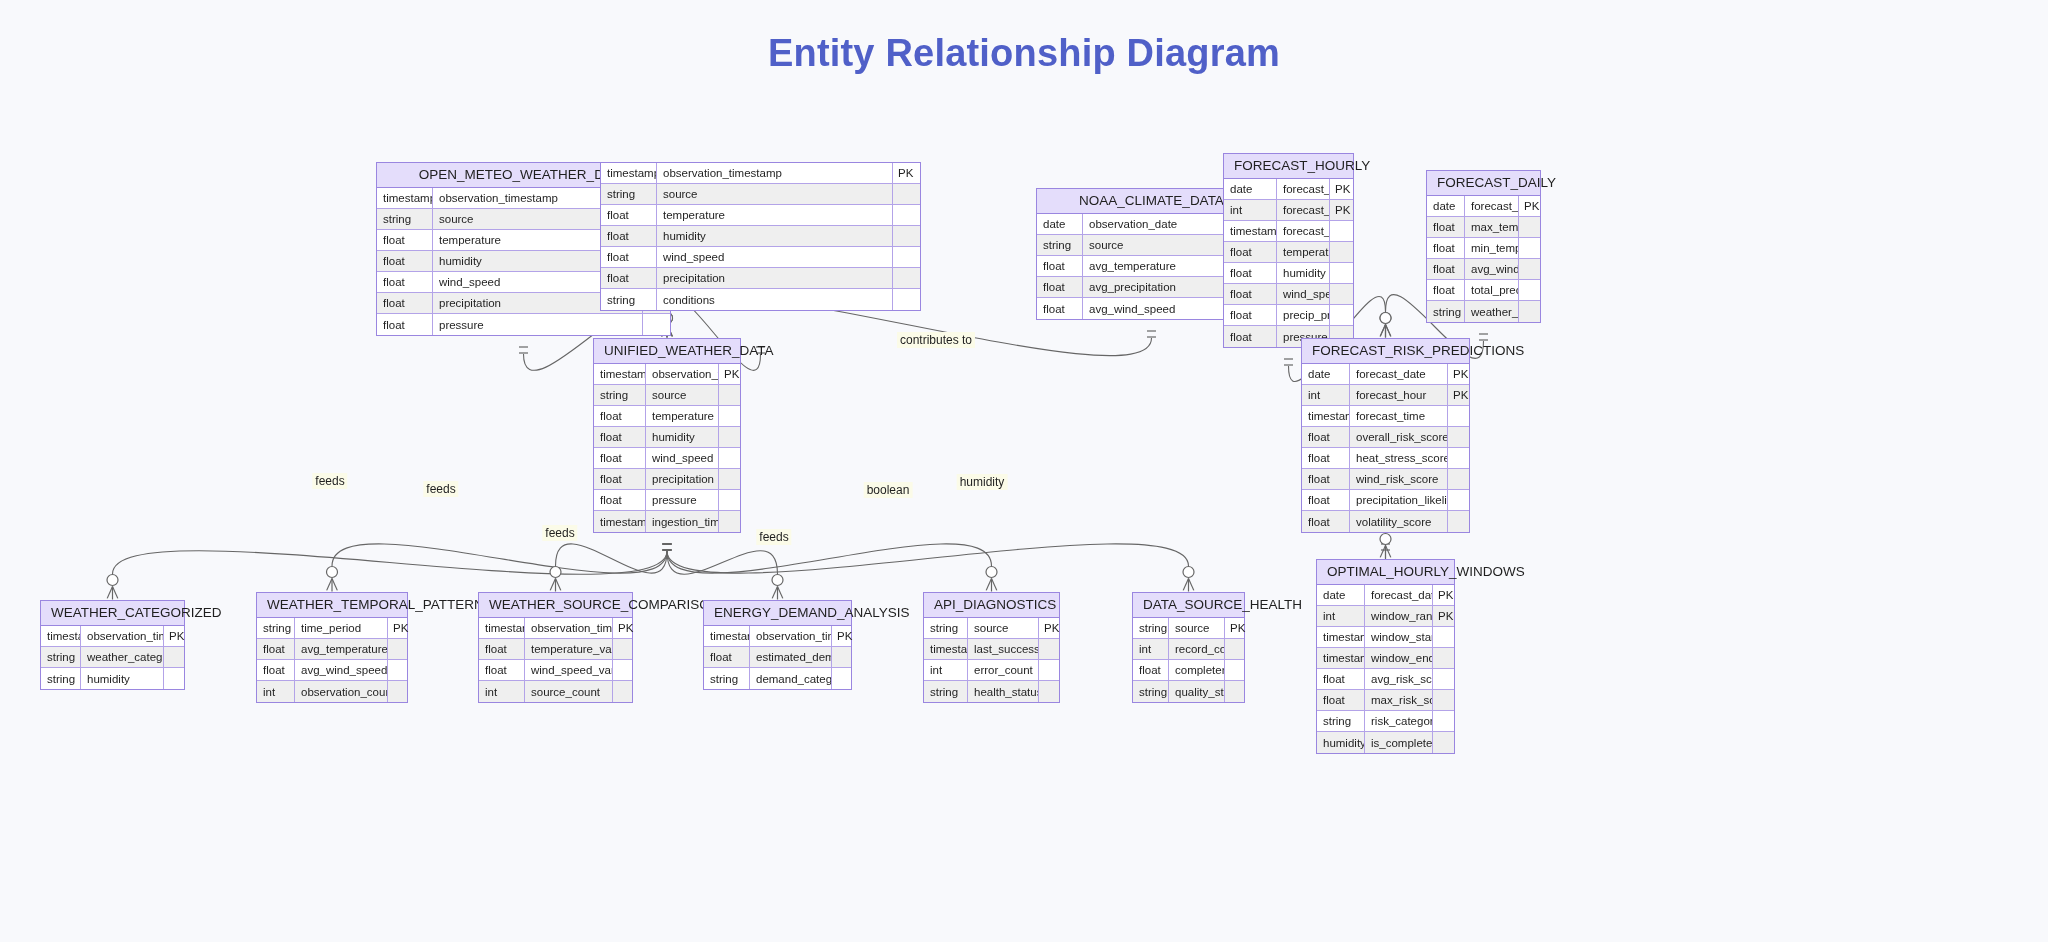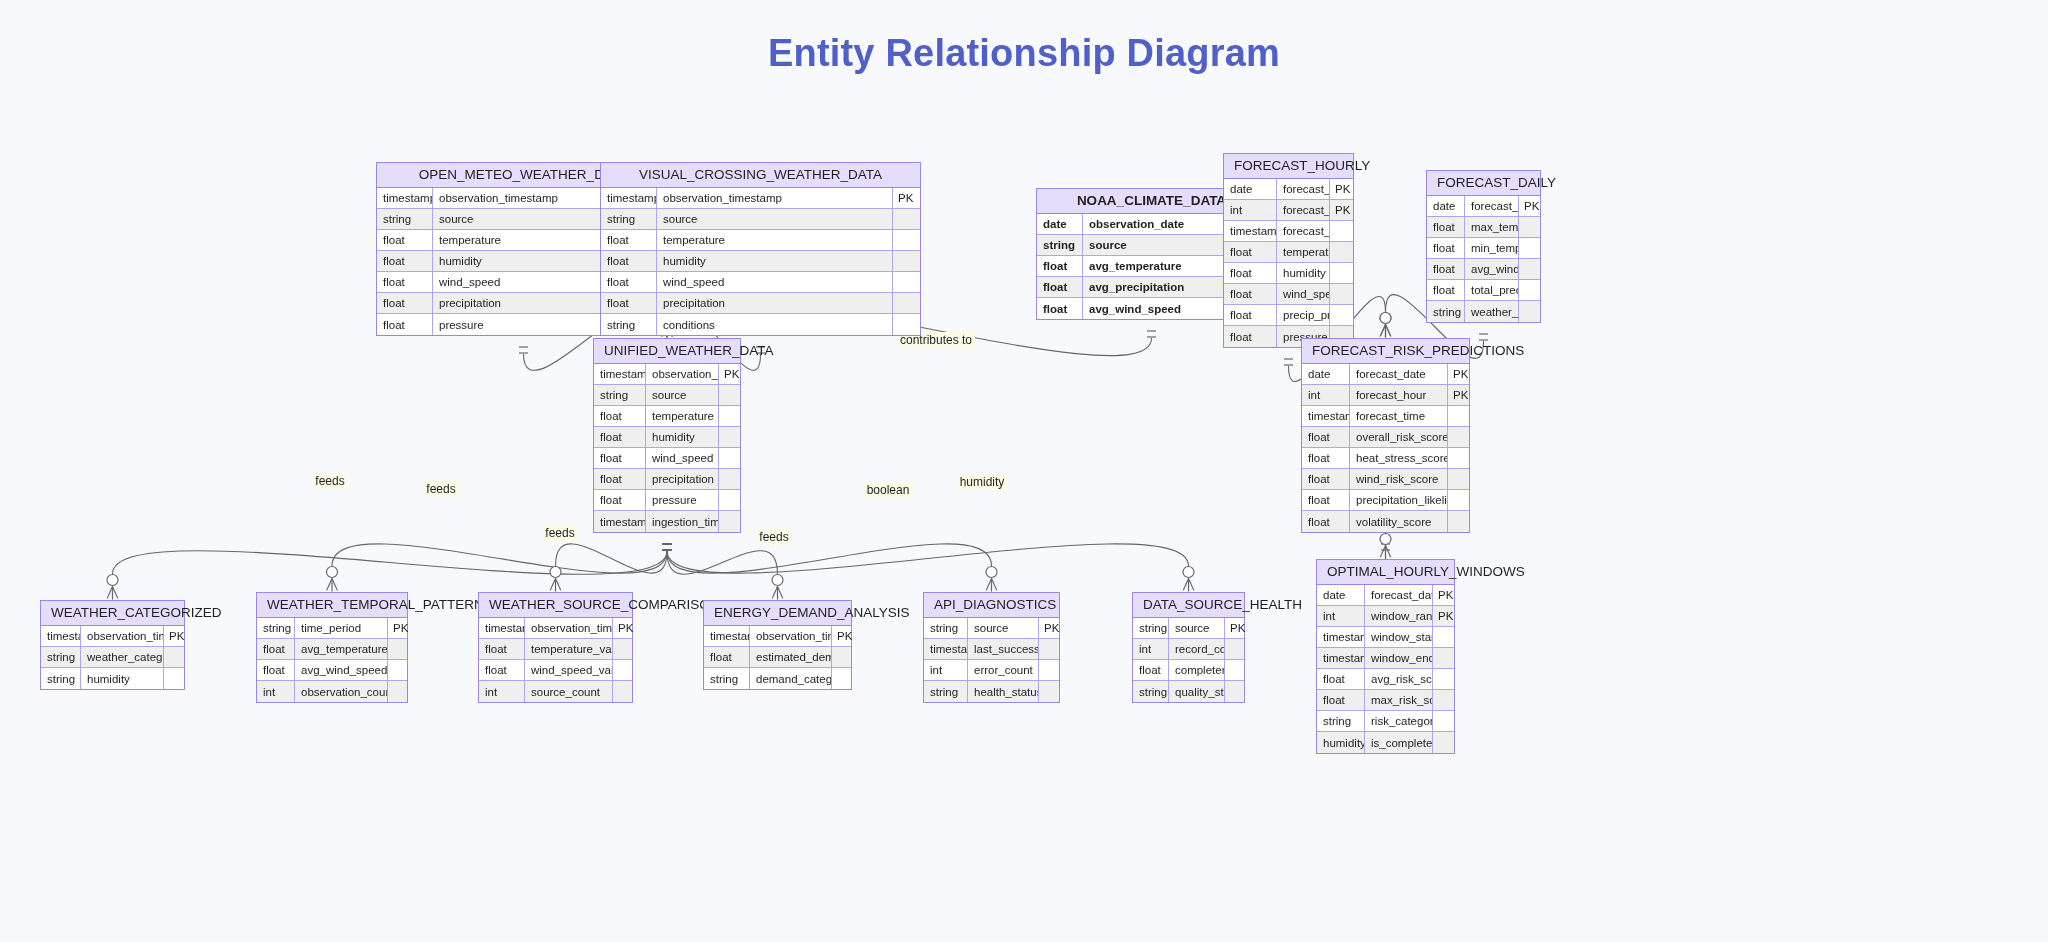--- a/index.html
+++ b/index.html
@@ -230,21 +230,20 @@
         <span class="c-name">precipitation</span>
         <span class="c-key" style="width: 28px;"></span>
       </div>
       <div class="erow">
         <span class="c-type" style="width: 56px;">float</span>
         <span class="c-name">pressure</span>
         <span class="c-key" style="width: 28px;"></span>
       </div>
     </div>
     <div class="entity" style="left: 600px; top: 162px; width: 321px;">
-      <div class="ehead">VISUAL_CROSSING_WEATHER_DATA</div>
       <div class="erow">
         <span class="c-type" style="width: 56px;">timestamp</span>
         <span class="c-name">observation_timestamp</span>
         <span class="c-key" style="width: 28px;">PK</span>
       </div>
       <div class="erow shade">
         <span class="c-type" style="width: 56px;">string</span>
         <span class="c-name">source</span>
         <span class="c-key" style="width: 28px;"></span>
       </div>
@@ -267,21 +266,21 @@
         <span class="c-type" style="width: 56px;">float</span>
         <span class="c-name">precipitation</span>
         <span class="c-key" style="width: 28px;"></span>
       </div>
       <div class="erow">
         <span class="c-type" style="width: 56px;">string</span>
         <span class="c-name">conditions</span>
         <span class="c-key" style="width: 28px;"></span>
       </div>
     </div>
-    <div class="entity" style="left: 1036px; top: 188px; width: 231px; font-weight: bold;">
+    <div class="entity" style="left: 1036px; top: 188px; width: 231px;">
       <div class="ehead">NOAA_CLIMATE_DATA</div>
       <div class="erow">
         <span class="c-type" style="width: 46px;">date</span>
         <span class="c-name">observation_date</span>
         <span class="c-key" style="width: 24px;">PK</span>
       </div>
       <div class="erow shade">
         <span class="c-type" style="width: 46px;">string</span>
         <span class="c-name">source</span>
         <span class="c-key" style="width: 24px;"></span>

